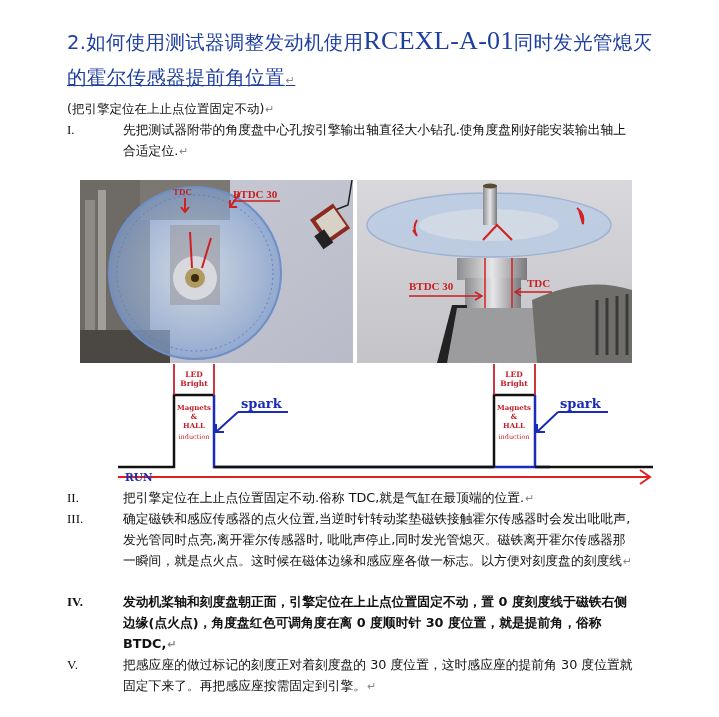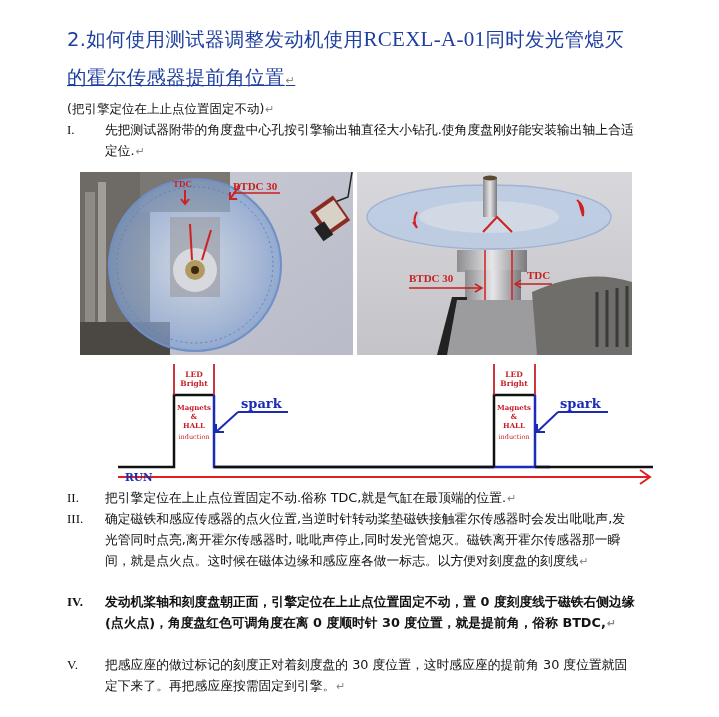--- a/index.html
+++ b/index.html
@@ -1,26 +1,26 @@
 <!DOCTYPE html>
 <html><head>
 <meta charset="utf-8">
 <style>
   html, body { margin:0; padding:0; background:#ffffff; }
   body { width:719px; height:717px; position:relative; overflow:hidden;
          font-family:"DejaVu Sans", sans-serif; color:#111; }
   .title { position:absolute; left:67px; font-size:19.5px; color:#1f3fa0; white-space:nowrap; letter-spacing:0.3px; }
-  .title .latin { font-family:"Liberation Serif", serif; font-size:21px; }
+  .title .latin { font-family:"Liberation Serif", serif; font-size:26px; }
   .mark { color:#888; font-size:11px; margin-left:1px; }
   .note { position:absolute; left:67px; top:101px; font-size:12.5px; color:#111; white-space:nowrap; }
   .item { position:absolute; left:67px; width:570px; font-size:12.8px; line-height:21px; }
   .item .num { position:absolute; left:0; top:0; font-family:"Liberation Serif", serif; font-size:13px; }
-  .item .body { margin-left:38px; }
+  .item .body { margin-left:56px; }
   .photos { position:absolute; left:80px; top:172px; width:552px; height:183px; }
-  .photo { position:absolute; top:0; height:183px; overflow:hidden; }
+  .photo { position:absolute; top:8px; height:183px; overflow:hidden; }
   .photo svg { display:block; }
   .diagram { position:absolute; left:98px; top:360px; width:560px; height:128px; }
 </style>
 </head>
 <body>
 
 <div class="title" style="top:26px;">
   <span>2.如何使用测试器调整发动机使用</span><span class="latin">RCEXL-A-01</span><span>同时发光管熄灭</span>
 </div>
 <div class="title" style="top:64px;text-decoration:underline;">

